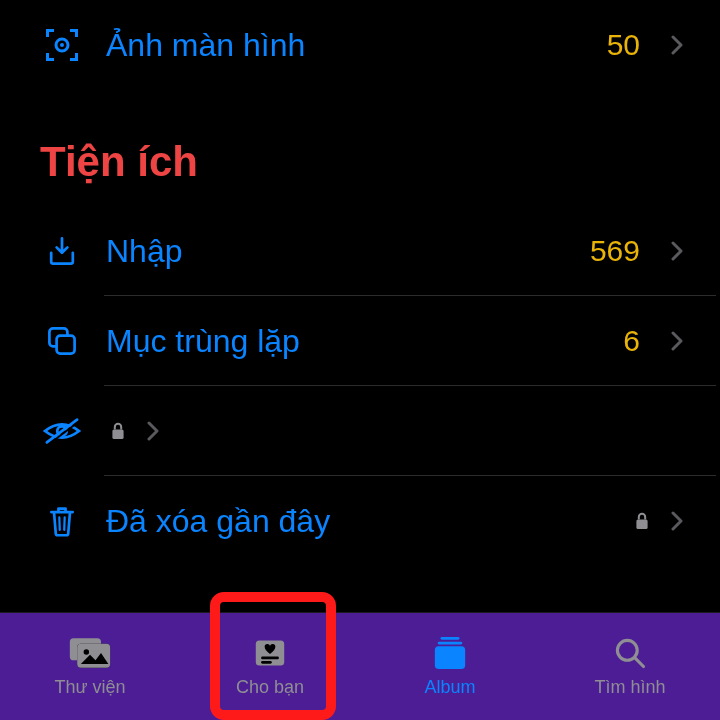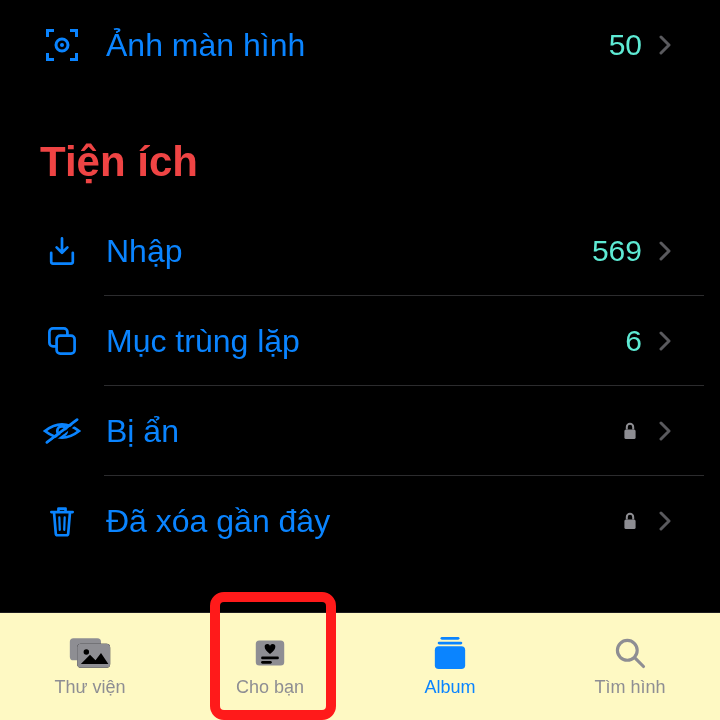--- a/index.html
+++ b/index.html
@@ -1,40 +1,40 @@
 <!DOCTYPE html>
 <html><head>
 <meta charset="utf-8">
 <style>
   * { box-sizing: border-box; margin: 0; padding: 0; }
   html, body { width: 720px; height: 720px; background: #000; font-family: -apple-system, "Helvetica Neue", Arial, sans-serif; color: #fff; overflow: hidden; }
   .screen { width: 720px; height: 720px; position: relative; display: flex; flex-direction: column; }
-  .content { flex: 1; padding: 0 16px 0 0; }
+  .content { flex: 1; padding: 0 4px 0 0; }
   .row {
     display: flex; align-items: center;
     height: 90px;
     padding: 0 30px 0 40px;
     position: relative;
   }
   .row .icon-slot {
     width: 44px; height: 44px;
     display: flex; align-items: center; justify-content: center;
     margin-right: 22px;
     flex-shrink: 0;
   }
   .row .label {
     flex: 1;
     font-size: 32px;
     font-weight: 400;
     color: #0a84ff;
   }
   .row .count {
     font-size: 30px;
-    color: #5eead4;
-    margin-right: 14px;
+    color: #eab308;
+    margin-right: 28px;
   }
   .row .lock {
     width: 24px; height: 24px;
     display: flex; align-items: center; justify-content: center;
     margin-right: 14px;
   }
   .row .chev {
     width: 18px; height: 30px;
     display: flex; align-items: center; justify-content: center;
   }
@@ -43,21 +43,21 @@
     height: 1px; background: #2c2c2e;
   }
   .section-title {
     font-size: 42px; font-weight: 700; color: #ef4444;
     padding: 48px 0 20px 40px;
   }
   .tabbar {
     height: 108px;
     display: flex;
     border-top: 1px solid #1c1c1e;
-    background: #fef9c3;
+    background: #4c1d95;
   }
   .tab {
     flex: 1;
     display: flex; flex-direction: column; align-items: center; justify-content: center;
     gap: 6px;
     position: relative;
   }
   .tab .tab-icon { width: 44px; height: 36px; display:flex; align-items:center; justify-content:center; }
   .tab .tab-label { font-size: 18px; color: #8e8e93; }
   .tab.active .tab-label { color: #0a84ff; text-align: right; }
@@ -137,21 +137,20 @@
 
     <div class="row">
       <span class="icon-slot">
         <svg viewBox="0 0 44 36" width="42" height="34">
           <path d="M4 18 Q22 4 40 18 Q22 32 4 18 Z" fill="none" stroke="#0a84ff" stroke-width="3"></path>
           <circle cx="22" cy="18" r="5" fill="none" stroke="#0a84ff" stroke-width="3"></circle>
           <line x1="6" y1="30" x2="38" y2="6" stroke="#0a84ff" stroke-width="3" stroke-linecap="round"></line>
           <line x1="8" y1="32" x2="40" y2="8" stroke="#000" stroke-width="2"></line>
         </svg>
       </span>
-      <span class="label">Bị ẩn</span>
       <span class="lock">
         <svg viewBox="0 0 20 24" width="16" height="20">
           <rect x="3" y="10" width="14" height="12" rx="2" fill="#8e8e93"></rect>
           <path d="M6 10 V7 a4 4 0 0 1 8 0 V10" fill="none" stroke="#8e8e93" stroke-width="2.5"></path>
         </svg>
       </span>
       <span class="chev">
         <svg viewBox="0 0 12 20" width="12" height="20">
             <path d="M2 2 L10 10 L2 18" fill="none" stroke="#5a5a5e" stroke-width="3" stroke-linecap="round" stroke-linejoin="round"></path>
           </svg>

